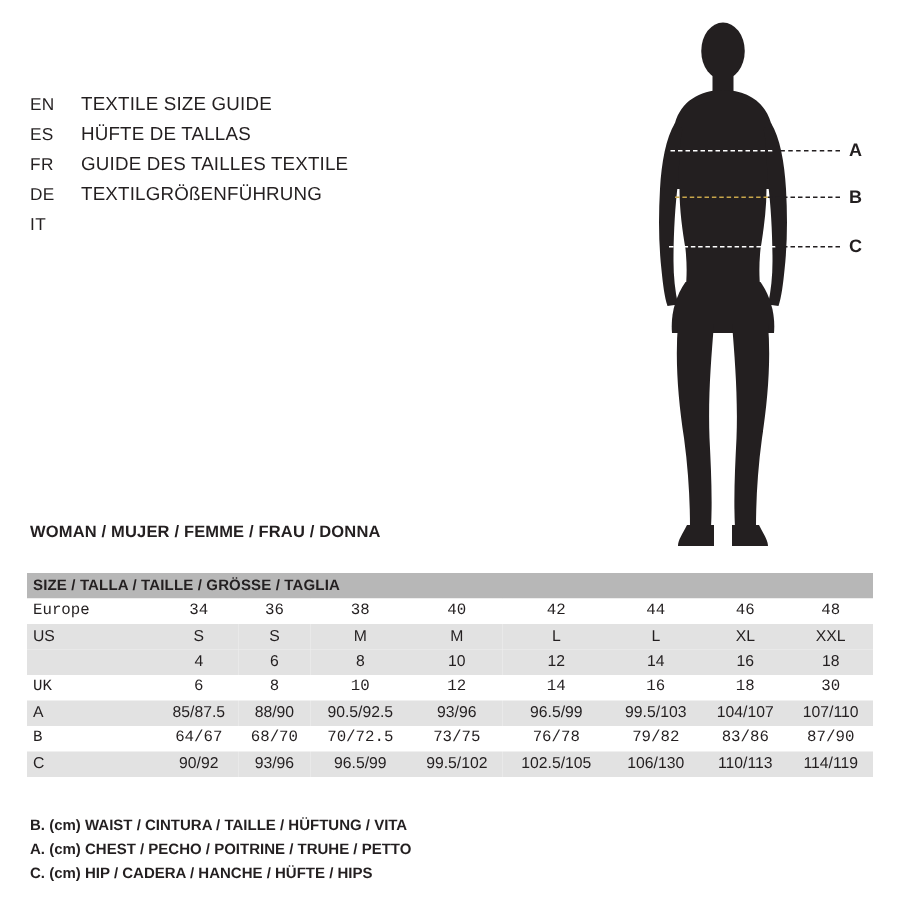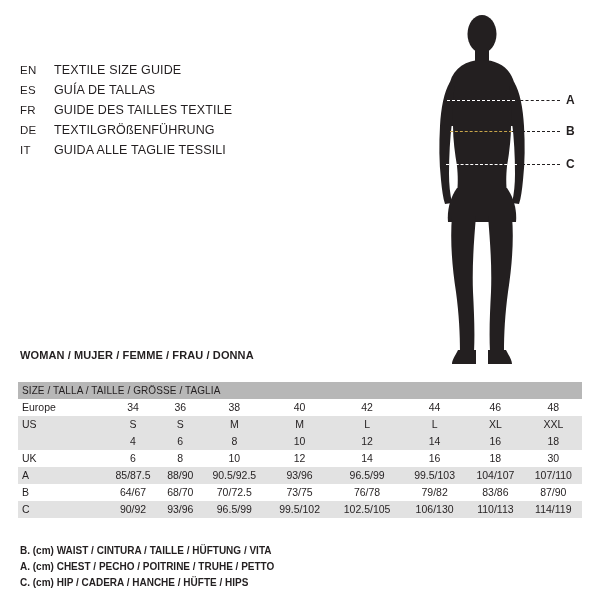--- a/index.html
+++ b/index.html
@@ -104,30 +104,31 @@
     text-align: center;
     font-weight: normal;
     vertical-align: middle;
   }
   table.size-table tr.head-row {
     background: #b7b7b7;
   }
   table.size-table tr.head-row th {
     text-align: left;
     font-size: 10px;
-    font-weight: normal;
+    font-weight: bold;
     letter-spacing: .01em;
     padding-left: 4px;
   }
   table.size-table tr.shaded {
     background: #e2e2e2;
     padding-left: 40px;
   }
   table.size-table tr.plain {
     background: #ffffff;
+    font-family: Liberation Mono, monospace;
   }
   table.size-table td.label-col {
     text-align: left;
     padding-left: 4px;
     width: 84px;
   }
 
   
   .notes {
     position: absolute;
@@ -147,33 +148,32 @@
 
 <div class="page">
 
   <div class="titles">
     <div class="title-row">
       <span class="title-lang">EN</span>
       <span class="title-text">TEXTILE SIZE GUIDE</span>
     </div>
     <div class="title-row">
       <span class="title-lang">ES</span>
-      <span class="title-text">GUÍA DE TALLAS</span>
+      <span class="title-text">HÜFTE DE TALLAS</span>
     </div>
     <div class="title-row">
       <span class="title-lang">FR</span>
       <span class="title-text">GUIDE DES TAILLES TEXTILE</span>
     </div>
     <div class="title-row">
       <span class="title-lang">DE</span>
       <span class="title-text">TEXTILGRÖßENFÜHRUNG</span>
     </div>
     <div class="title-row">
       <span class="title-lang">IT</span>
-      <span class="title-text">GUIDA ALLE TAGLIE TESSILI</span>
     </div>
   </div>
 
   <div class="figure-wrap">
     <svg width="190" height="368" viewBox="0 0 190 368">
       <g fill="#231f20">
 
         <ellipse cx="82" cy="26" rx="14.5" ry="19"></ellipse>
 
         <rect x="75" y="42" width="14" height="16"></rect>

